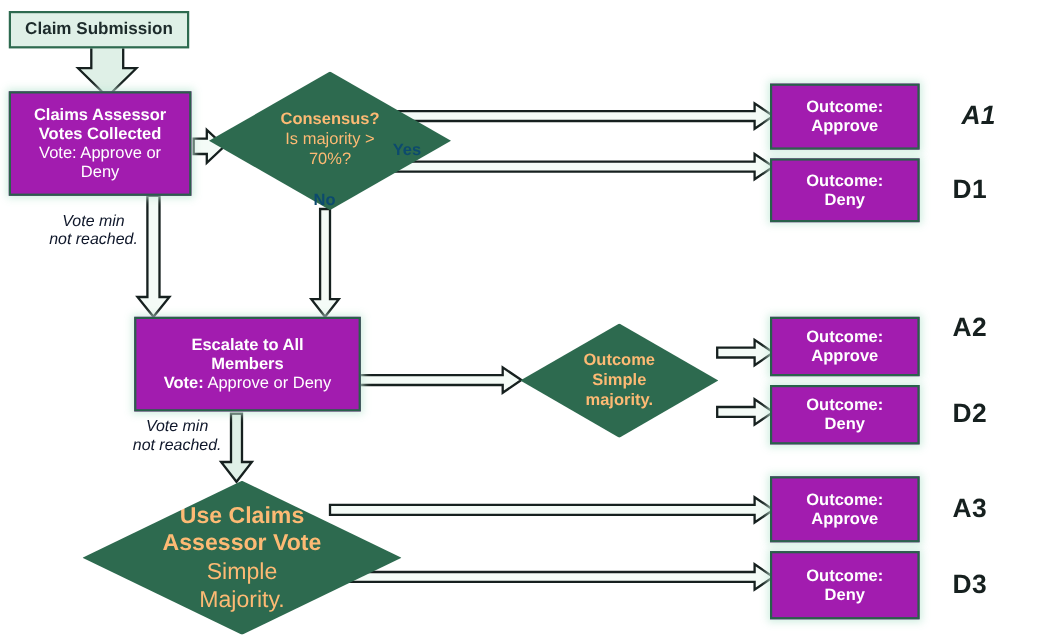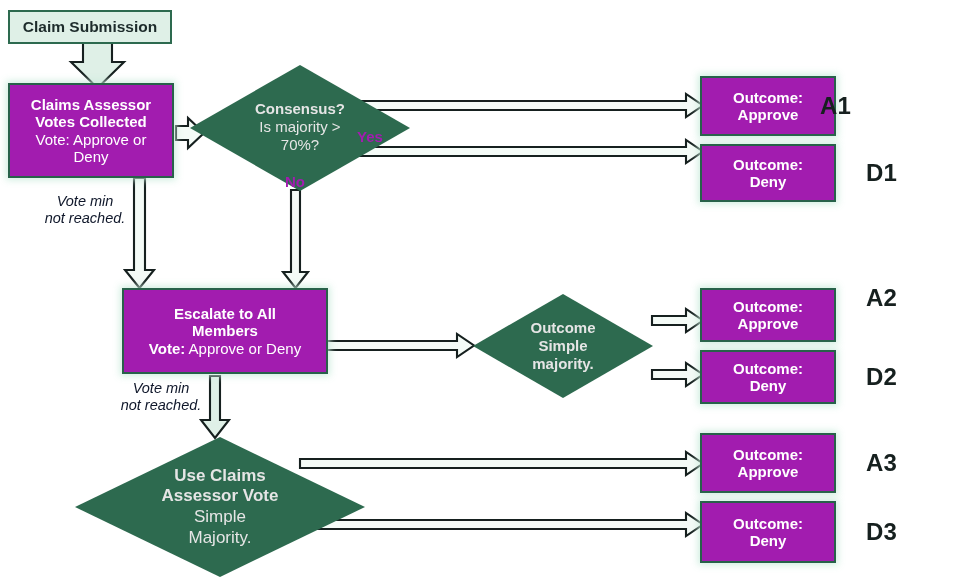--- a/index.html
+++ b/index.html
@@ -27,32 +27,32 @@
     box-shadow:none;
   }
   .rect.light .txt{color:#1d2b2b;}
 
   
   .diamond{
     background:#2d6a4f;
     clip-path:polygon(50% 0,100% 50%,50% 100%,0 50%);
     filter:drop-shadow(0 0 5px rgba(200,235,218,.95));
   }
-  .diamond .txt{color:#e5e5e5;text-align:center;line-height:1.22;}
+  .diamond .txt{color:#fdba74;text-align:center;line-height:1.22;}
 
   .b{font-weight:bold;}
   .n{font-weight:normal;}
 
   
   .edge-label{
     position:absolute;color:#0f172a;font-style:italic;
     text-align:center;line-height:1.2;font-size:14.5px;
   }
   .branch-label{
-    position:absolute;color:#a21caf;font-weight:bold;font-size:15px;
+    position:absolute;color:#0c4a6e;font-weight:bold;font-size:15px;
   }
   .outcome-code{
     position:absolute;color:#16201f;font-weight:bold;font-size:24px;
     letter-spacing:.2px;
   }
 </style>
 </head>
 <body>
 
 <div id="stage">
@@ -134,35 +134,35 @@
 
   <div class="node diamond" style="left:473px;top:294px;width:180px;height:104px;">
     <div class="txt b" style="font-size:15px;">
       <div>Outcome</div>
       <div>Simple</div>
       <div>majority.</div>
     </div>
   </div>
 
   <div class="node diamond" style="left:75px;top:437px;width:290px;height:140px;">
-    <div class="txt" style="font-size:17px;">
+    <div class="txt" style="font-size:21px;">
       <div class="b">Use Claims</div>
       <div class="b">Assessor Vote</div>
       <div class="n">Simple</div>
       <div class="n">Majority.</div>
     </div>
   </div>
 
   <div class="node rect" style="left:700px;top:76px;width:136px;height:60px;">
     <div class="txt b" style="font-size:15px;">
       <div>Outcome:</div>
       <div>Approve</div>
     </div>
   </div>
-  <div class="outcome-code" style="left:820px;top:92px;">A1</div>
+  <div class="outcome-code" style="left:874px;top:92px;font-style:italic;">A1</div>
 
   <div class="node rect" style="left:700px;top:144px;width:136px;height:58px;">
     <div class="txt b" style="font-size:15px;">
       <div>Outcome:</div>
       <div>Deny</div>
     </div>
   </div>
   <div class="outcome-code" style="left:866px;top:159px;">D1</div>
 
   <div class="node rect" style="left:700px;top:288px;width:136px;height:54px;">

